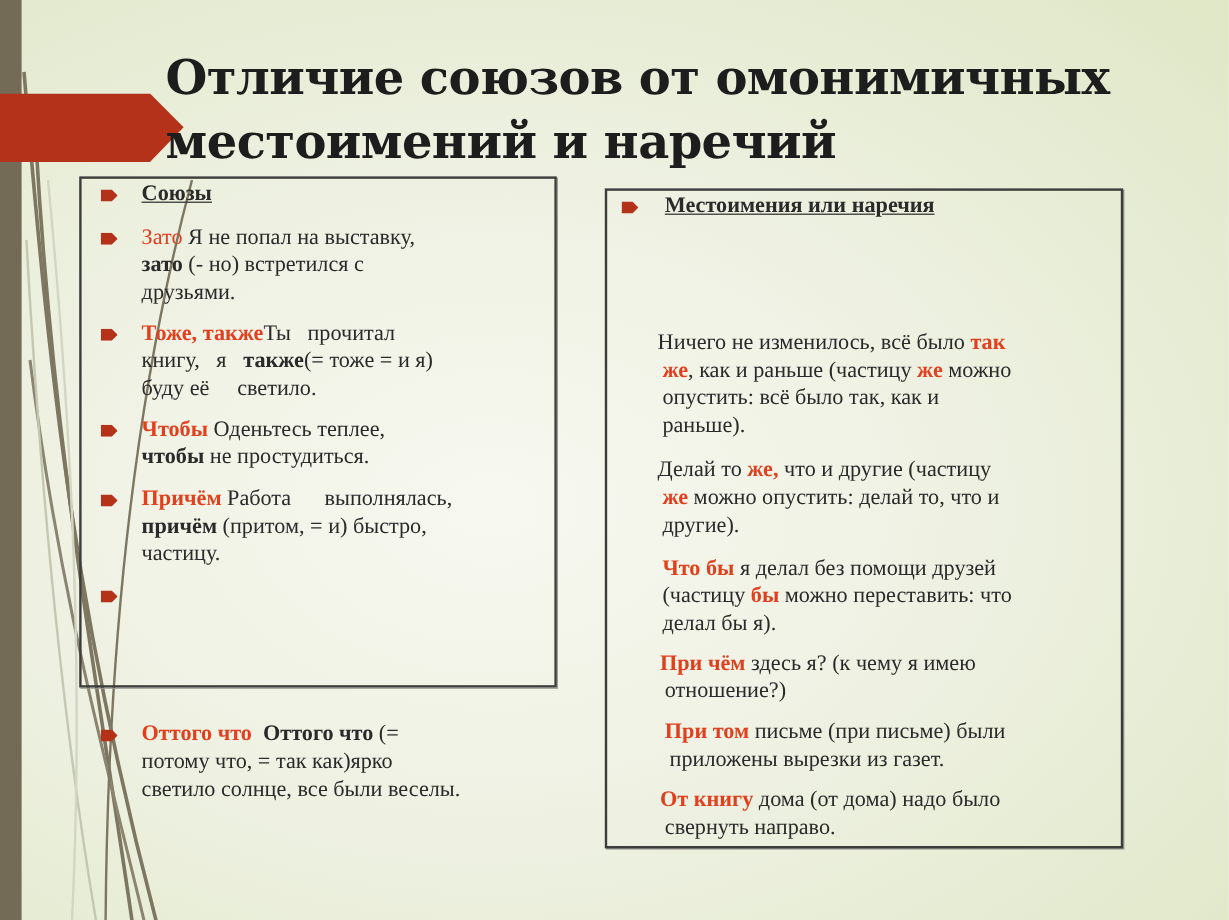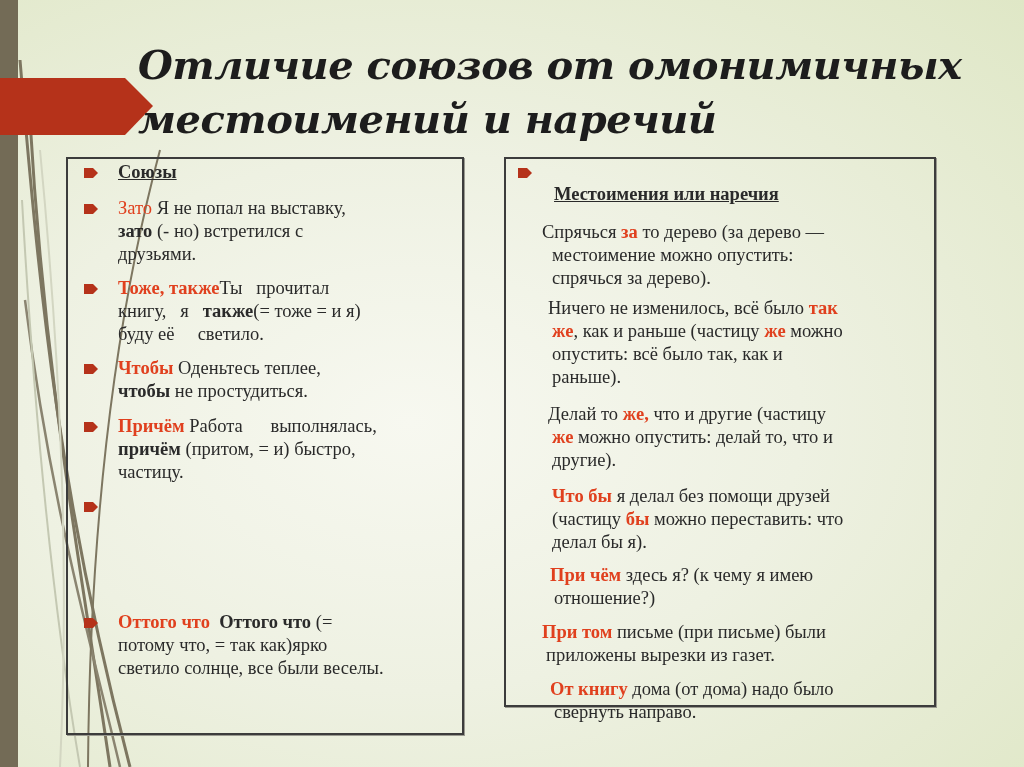--- a/index.html
+++ b/index.html
@@ -6,39 +6,39 @@
   body {
     width:1024px; height:767px; overflow:hidden; position:relative;
     background: radial-gradient(ellipse at 40% 55%, #f7f8f0 0%, #eef1e2 45%, #dfe7c6 100%);
     font-family: "Liberation Serif", serif;
   }
   .left-bar { position:absolute; left:0; top:0; width:18px; height:767px; background:#736b56; }
   .red-arrow { position:absolute; left:0; top:78px; width:155px; height:57px; }
   .decor { position:absolute; left:0; top:0; width:200px; height:767px; pointer-events:none; }
   .title {
     position:absolute; left:138px; top:38px; width:760px;
-    font-family:"DejaVu Serif", serif; font-style:italic; font-weight:bold;
+    font-family:"DejaVu Serif", serif; font-weight:bold;
     font-size:40px; line-height:54px; color:#1d1d1d; letter-spacing:-0.5px;
   }
   .title div { white-space:nowrap; }
   .box {
     position:absolute; border:2px solid #3c3c3c; box-sizing:border-box;
     box-shadow:1px 1px 0 #9a9a90;
   }
-  .box-left { left:66px; top:157px; width:398px; height:578px; }
+  .box-left { left:66px; top:147px; width:398px; height:426px; }
   .box-right { left:504px; top:157px; width:432px; height:550px; }
   .bul {
     position:absolute; width:14px; height:10px;
   }
   .item { position:absolute; font-size:18.5px; line-height:23px; color:#2a2a2a; }
   .red { color:#e0401e; }
   .b { font-weight:bold; }
   .i { }
   .hdr { font-weight:bold; text-decoration:underline; color:#2a2a2a; }
-  .ritem { position:absolute; font-size:18.5px; line-height:23px; color:#2a2a2a;margin-top:22px; }
+  .ritem { position:absolute; font-size:18.5px; line-height:23px; color:#2a2a2a; }
 </style>
 </head>
 <body>
 
 <div class="left-bar"></div>
 
 <svg class="decor" viewBox="0 0 200 767">
   <path d="M20 60 C 40 300, 60 500, 130 767" stroke="#7d7660" stroke-width="3" fill="none"></path>
   <path d="M30 120 C 45 380, 80 560, 110 767" stroke="#7d7660" stroke-width="3" fill="none"></path>
   <path d="M25 300 C 50 500, 90 640, 120 767" stroke="#8a8470" stroke-width="2.5" fill="none"></path>
@@ -107,25 +107,20 @@
     <span>светило солнце, все были веселы.</span>
   </div>
 </div>
 
 <div class="box box-right">
   <svg class="bul" style="left:12px;top:9px" viewBox="0 0 14 10">
       <polygon points="0,0 9,0 14,5 9,10 0,10" fill="#b5321a"></polygon>
     </svg>
   <div class="ritem hdr" style="left:48px;top:2px">Местоимения или наречия</div>
 
-  <div class="ritem" style="left:36px;top:40px;width:390px">
-    <span class="i">Спрячься </span><span class="red b">за</span><span class="i"> то дерево (за дерево —</span><br>
-    <span style="padding-left:10px">местоимение можно опустить:</span><br>
-    <span class="i" style="padding-left:10px">спрячься за дерево).</span>
-  </div>
 
   <div class="ritem" style="left:42px;top:116px;width:390px">
     <span class="i">Ничего не изменилось, всё было </span><span class="red b i">так</span><br>
     <span style="padding-left:4px"></span><span class="red b i">же</span><span class="i">, как и раньше</span><span> (частицу </span><span class="red b">же</span><span> можно</span><br>
     <span style="padding-left:4px">опустить: </span><span class="i">всё было так, как и</span><br>
     <span class="i" style="padding-left:4px">раньше).</span>
   </div>
 
   <div class="ritem" style="left:42px;top:222px;width:390px">
     <span class="i">Делай то </span><span class="red b i">же,</span><span class="i"> что и другие</span><span> (частицу</span><br>
@@ -137,21 +132,21 @@
     <span class="red b i">Что бы</span><span class="i"> я делал без помощи друзей</span><br>
     <span>(частицу </span><span class="red b i">бы</span><span> можно переставить: </span><span class="i">что</span><br>
     <span class="i">делал бы я).</span>
   </div>
 
   <div class="ritem i" style="left:44px;top:383px;width:390px">
     <span class="red b">При чём</span><span> здесь я? (к чему я имею</span><br>
     <span style="padding-left:4px">отношение?)</span>
   </div>
 
-  <div class="ritem i" style="left:36px;top:440px;width:390px">
+  <div class="ritem i" style="left:48px;top:440px;width:390px">
     <span class="red b">При том</span><span> письме (при письме) были</span><br>
     <span style="padding-left:4px">приложены вырезки из газет.</span>
   </div>
 
   <div class="ritem i" style="left:44px;top:497px;width:390px">
     <span class="red b">От книгу</span><span> дома (от дома) надо было</span><br>
     <span style="padding-left:4px">свернуть направо.</span>
   </div>
 </div>
 

